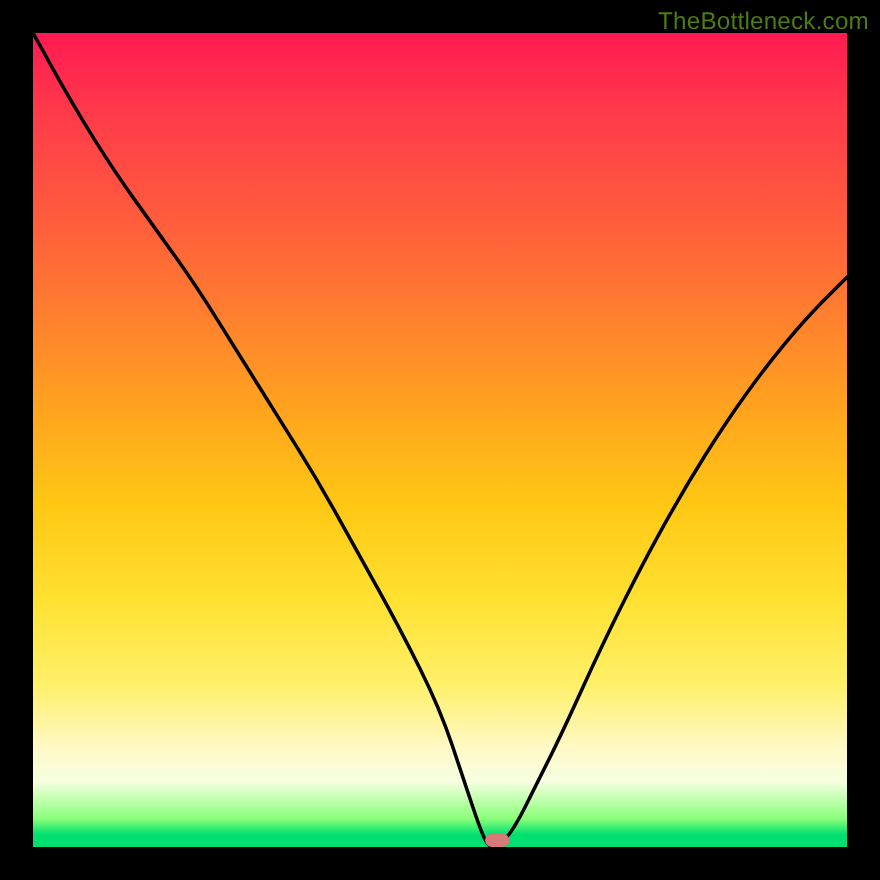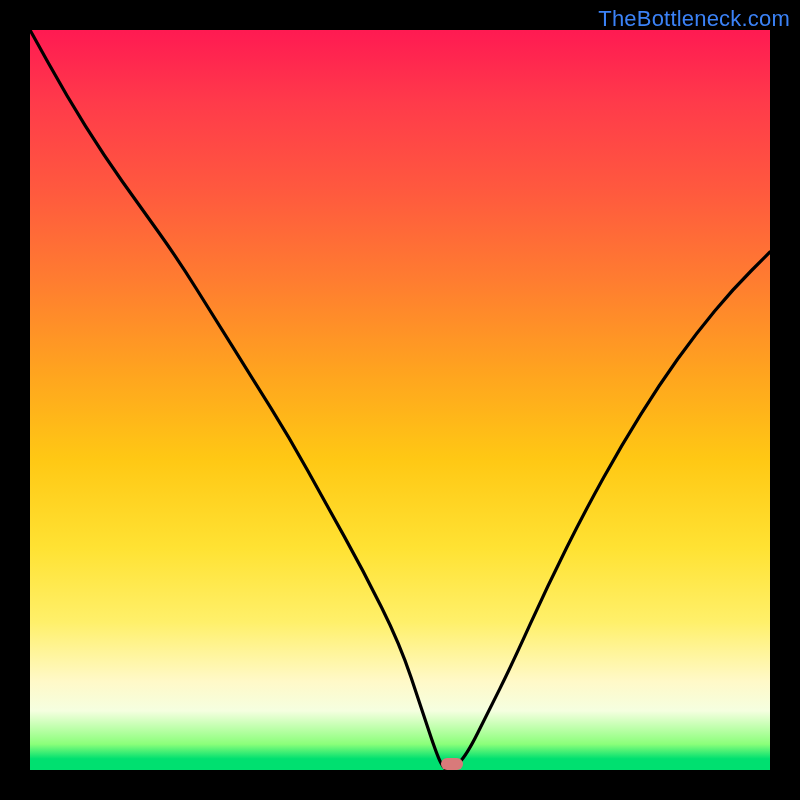--- a/index.html
+++ b/index.html
@@ -36,21 +36,21 @@
       #f5ffe0 92%,
       #8bff7a 96.5%,
       #00e070 98.5%,
       #00e070 100%
     );
   }
   .watermark {
     position: absolute;
     top: 6px;
     right: 10px;
-    color: #3b82f6;
+    color: #4d7c0f;
     font-size: 22px;
     font-weight: 500;
     letter-spacing: 0.2px;
   }
   svg.curve {
     position: absolute;
     left: 0;
     top: 0;
     width: 740px;
     height: 740px;

